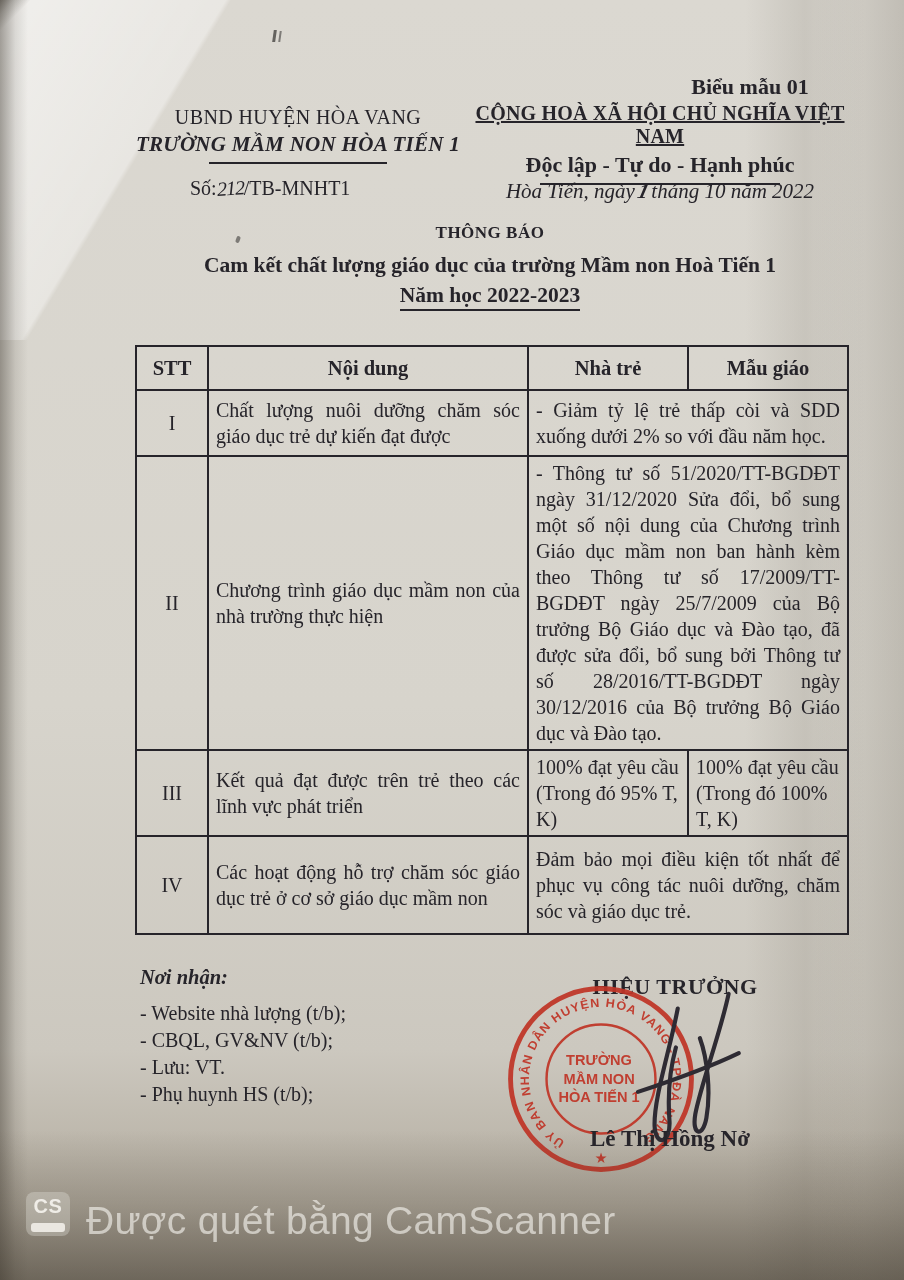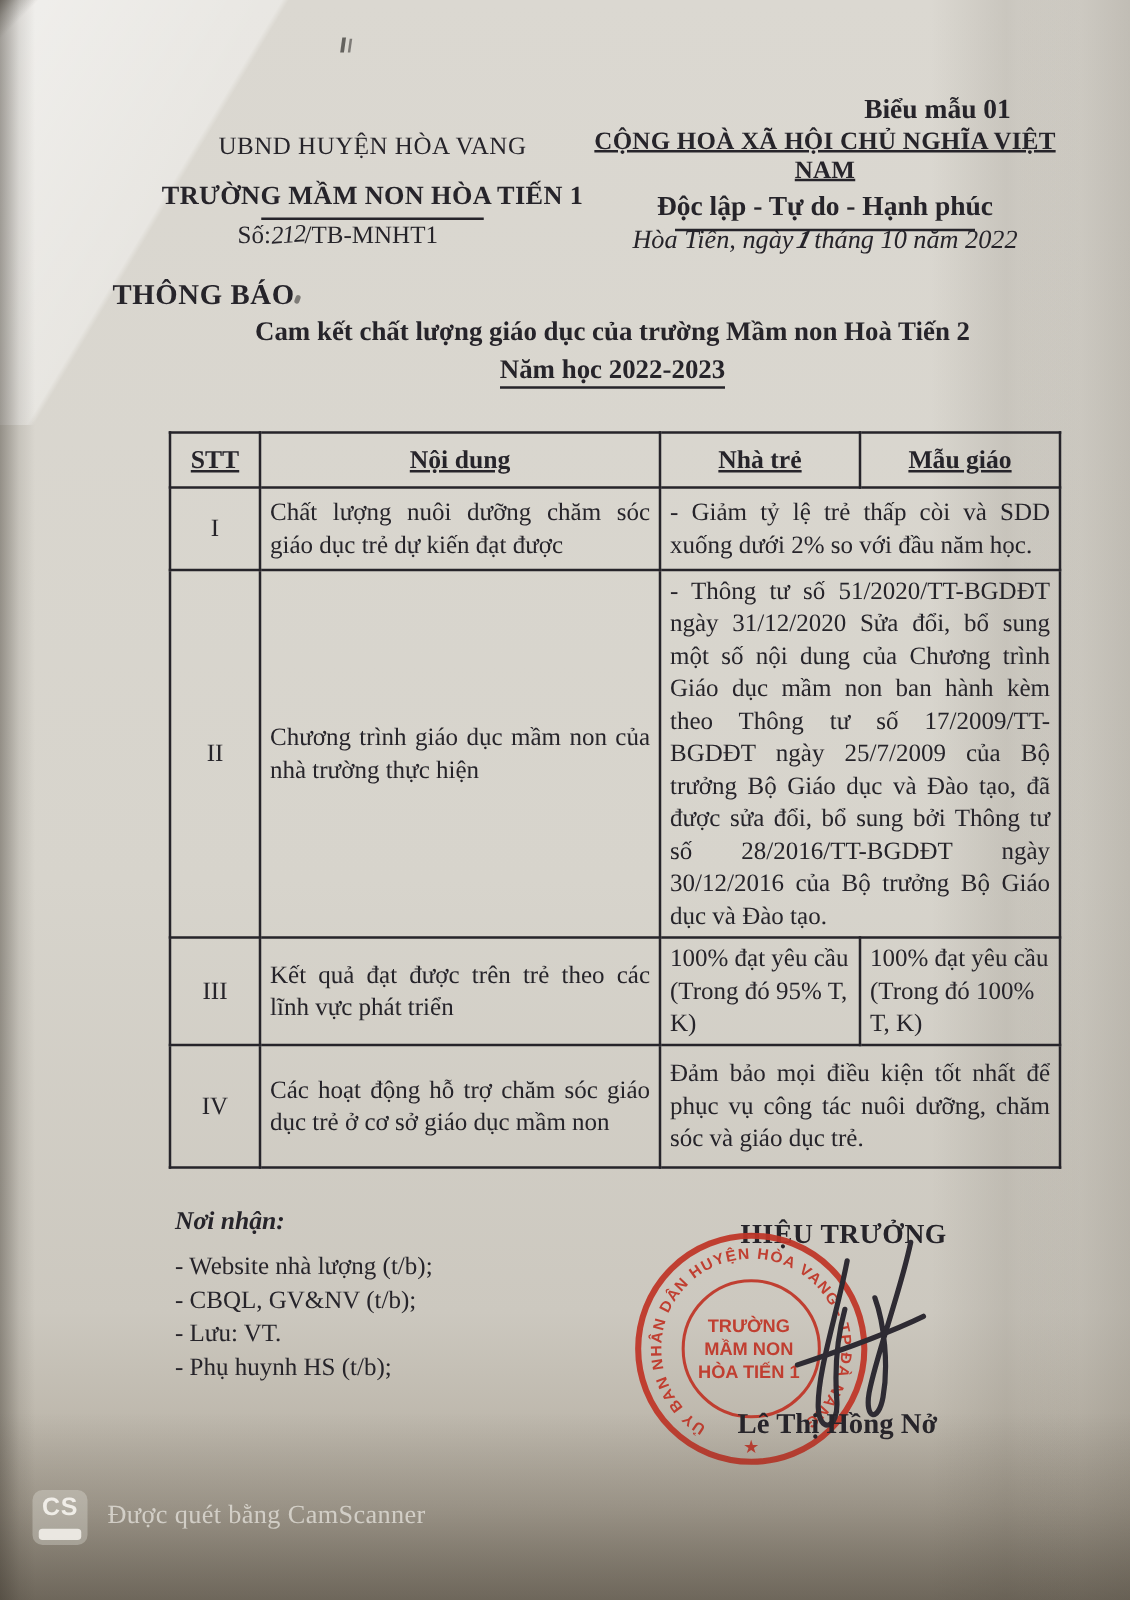--- a/index.html
+++ b/index.html
@@ -21,61 +21,61 @@
     background:linear-gradient(90deg,transparent,rgba(96,89,77,0.14) 50%,transparent);}
   .speck-a{position:absolute;left:273px;top:30px;width:3px;height:12px;background:rgba(50,48,45,0.7);transform:skewX(-8deg);}
   .speck-b{position:absolute;left:279px;top:31px;width:2px;height:11px;background:rgba(50,48,45,0.55);transform:skewX(-8deg);}
   .speck-c{position:absolute;left:236px;top:236px;width:4px;height:7px;background:rgba(50,48,45,0.55);border-radius:2px;transform:rotate(20deg);}
 
   .t{position:absolute;white-space:nowrap;}
 
   #form-label{top:74px;left:645px;width:210px;font-size:22px;font-weight:bold;text-align:center;}
   .org-left{position:absolute;top:106px;left:92px;width:412px;text-align:center;}
   .org-left .l1{font-size:20px;letter-spacing:0.4px;}
-  .org-left .l2{font-size:21px;font-weight:bold;margin-top:15px;letter-spacing:0.3px;}
+  .org-left .l2{font-size:21px;font-weight:bold;margin-top:3px;letter-spacing:0.3px;font-style:italic;}
   .org-left .rule{width:178px;height:2px;background:#26242a;margin:5px auto 0;}
   .org-right{position:absolute;top:102px;left:458px;width:404px;text-align:center;}
   .org-right .l1{font-size:20px;font-weight:bold;letter-spacing:0.2px;text-decoration:underline;}
   .org-right .l2{font-size:22px;font-weight:bold;margin-top:4px;}
   .org-right .rule{width:240px;height:2px;background:#26242a;margin:5px auto 0;}
 
   .so-line{position:absolute;top:177px;left:190px;font-size:20px;}
   .hand-num{font-style:italic;letter-spacing:-1px;transform:rotate(-4deg);display:inline-block;}
   .date-line{position:absolute;top:179px;left:458px;width:404px;text-align:center;font-style:italic;font-size:21px;}
   .hand-day{display:inline-block;transform:skewX(-14deg);font-weight:bold;padding:0 3px;}
 
-  .title{position:absolute;top:223px;left:90px;width:800px;font-size:23px;font-weight:bold;letter-spacing:0.5px;}
+  .title{position:absolute;top:223px;left:90px;width:800px;text-align:center;font-size:17px;font-weight:bold;letter-spacing:0.5px;}
   .subtitle{position:absolute;top:253px;left:90px;width:800px;text-align:center;font-size:21.5px;font-weight:bold;}
   .schoolyear{position:absolute;top:283px;left:90px;width:800px;text-align:center;font-size:21.5px;font-weight:bold;}
   .schoolyear span{border-bottom:2px solid #26242a;padding-bottom:2px;}
 
   table.doc-table{position:absolute;top:345px;left:135px;width:712px;border-collapse:collapse;table-layout:fixed;}
   .doc-table td,.doc-table th{border:2px solid #26242a;font-size:20px;line-height:26px;padding:3px 7px;vertical-align:middle;}
-  .doc-table th{font-size:20.5px;height:38px;padding:2px 4px;text-decoration:underline;}
+  .doc-table th{font-size:20.5px;height:38px;padding:2px 4px;}
   .c-stt{text-align:center;}
   .c-justify{text-align:justify;text-justify:inter-word;}
   .c-half{text-align:left;vertical-align:top;padding:3px 4px 3px 6px;border-radius:22px;}
 
   .recipients{position:absolute;top:964px;left:140px;font-size:20px;line-height:27px;}
   .recipients .rt{font-weight:bold;font-style:italic;font-size:20.5px;margin-bottom:9px;}
 
   .signer-title{position:absolute;top:974px;left:555px;width:240px;text-align:center;font-weight:bold;font-size:22px;letter-spacing:0.5px;}
   .stamp{position:absolute;left:494px;top:972px;width:214px;height:214px;opacity:0.93;}
   .signature{position:absolute;left:588px;top:982px;width:185px;height:168px;}
   .signer-name{position:absolute;top:1126px;left:535px;width:270px;text-align:center;font-weight:bold;font-size:23px;}
 
   .wm-bar{position:absolute;left:0;right:0;bottom:0;height:150px;pointer-events:none;
     background:linear-gradient(180deg,rgba(70,63,53,0) 0%,rgba(70,63,53,0.25) 55%,rgba(55,49,40,0.45) 100%);}
   .cs-logo{position:absolute;left:26px;top:1192px;width:44px;height:44px;border-radius:8px;
     background:rgba(240,237,231,0.30);}
   .cs-logo .cs-text{font-family:"Liberation Sans","DejaVu Sans",sans-serif;font-weight:bold;font-size:20px;
     color:rgba(250,248,243,0.85);text-align:center;margin-top:3px;letter-spacing:0.5px;}
   .cs-logo .bar{position:absolute;left:5px;right:5px;bottom:4px;height:9px;border-radius:3px;background:rgba(250,248,243,0.8);}
-  .wm-text{position:absolute;left:86px;top:1199px;font-family:Liberation Serif, serif;
-    font-size:21px;color:rgba(247,245,240,0.62);letter-spacing:0.3px;}
+  .wm-text{position:absolute;left:86px;top:1199px;font-family:Liberation Sans, sans-serif;
+    font-size:39px;color:rgba(247,245,240,0.62);letter-spacing:0.3px;}
 </style>
 </head>
 <body>
 
 <div class="page">
 
   <div class="crease-tl"></div>
   <div class="corner-tl"></div>
   <div class="edge-left"></div>
   <div class="edge-right"></div>
@@ -96,21 +96,21 @@
     <div class="l1">CỘNG HOÀ XÃ HỘI CHỦ NGHĨA VIỆT NAM</div>
     <div class="l2">Độc lập - Tự do - Hạnh phúc</div>
     <div class="rule"></div>
   </div>
 
   <div class="so-line"><span>Số:</span><span class="hand-num">212</span><span>/TB-MNHT1</span></div>
 
   <div class="date-line"><span>Hòa Tiến, ngày</span><span class="hand-day">1</span><span>tháng 10 năm 2022</span></div>
 
   <div class="title">THÔNG BÁO</div>
-  <div class="subtitle">Cam kết chất lượng giáo dục của trường Mầm non Hoà Tiến 2</div>
+  <div class="subtitle">Cam kết chất lượng giáo dục của trường Mầm non Hoà Tiến 1</div>
   <div class="schoolyear"><span>Năm học 2022-2023</span></div>
 
   <table class="doc-table">
     <colgroup>
         <col style="width:72px">
         <col style="width:320px">
         <col style="width:160px">
         <col style="width:160px">
       </colgroup>
     <thead>

